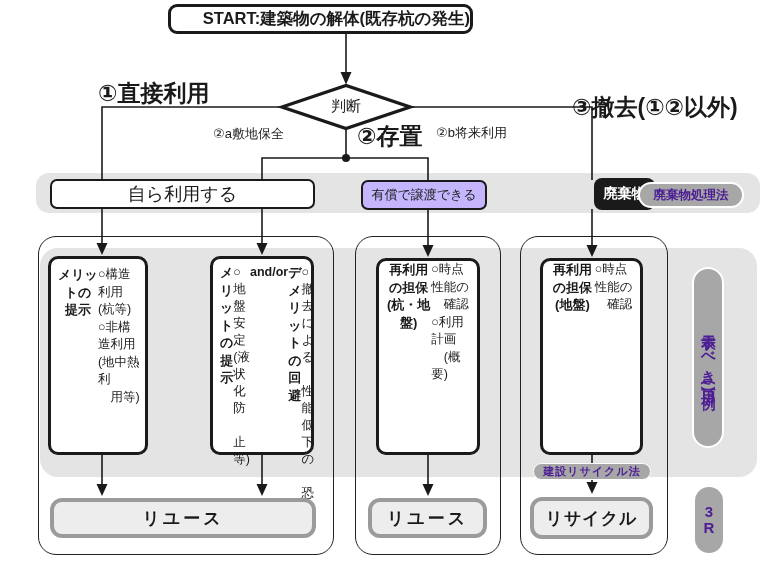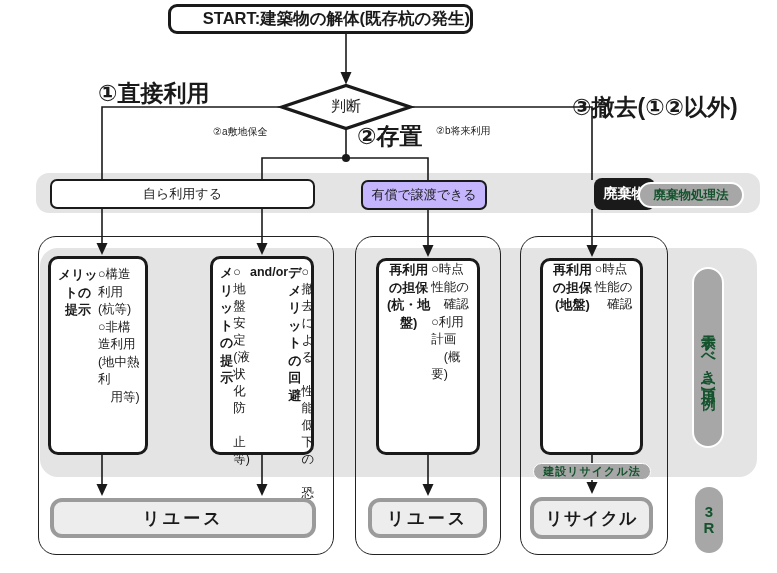--- a/index.html
+++ b/index.html
@@ -19,32 +19,32 @@
 
   
   .start-node{left:168px;top:4px;width:305px;height:30px;border:3px solid var(--line);
     border-radius:9px;background:#fff;font-weight:700;font-size:16.5px;z-index:5;justify-content:flex-end;}
 
   
   .decision-label{left:316px;top:97px;width:60px;font-weight:400;font-size:15px;text-align:center;z-index:6;}
 
   
   .branch{font-weight:700;font-size:23px;z-index:5;}
-  .sublabel{font-size:10px;z-index:5;}
+  .sublabel{font-size:13px;z-index:5;}
 
   
   .band{left:36px;top:173px;width:724px;height:40px;border-radius:13px;z-index:1;}
 
   .self-use{left:50px;top:179px;width:265px;height:30px;border:2.5px solid var(--line);
-    border-radius:7px;background:#fff;font-size:13px;z-index:5;}
+    border-radius:7px;background:#fff;font-size:18px;z-index:5;}
   .paid-transfer{left:361px;top:180px;width:126px;height:30px;border:2.5px solid var(--line);
     border-radius:7px;background:#c4b5fd;font-size:13px;z-index:5;}
   .waste-node{left:594px;top:178px;width:61px;height:32px;background:var(--line);color:#fff;
     font-weight:700;font-size:14px;border-radius:8px;z-index:5;}
-  .gray-pill{background:var(--pill-gray);color:#14532d;font-weight:700;border:2px solid #fff;z-index:6;}
+  .gray-pill{background:var(--pill-gray);color:#4c1d95;font-weight:700;border:2px solid #fff;z-index:6;}
   .waste-law-pill{left:638px;top:182px;width:106px;height:26px;border-radius:13px;font-size:12.5px;}
 
   
   .display-area{left:40px;top:248px;width:717px;height:229px;border-radius:18px;z-index:1;}
 
   
   .side-pill{left:692px;top:267px;width:32px;height:181px;border-radius:16px;font-size:14.5px;
     writing-mode:vertical-rl;letter-spacing:1px;}
 
   

